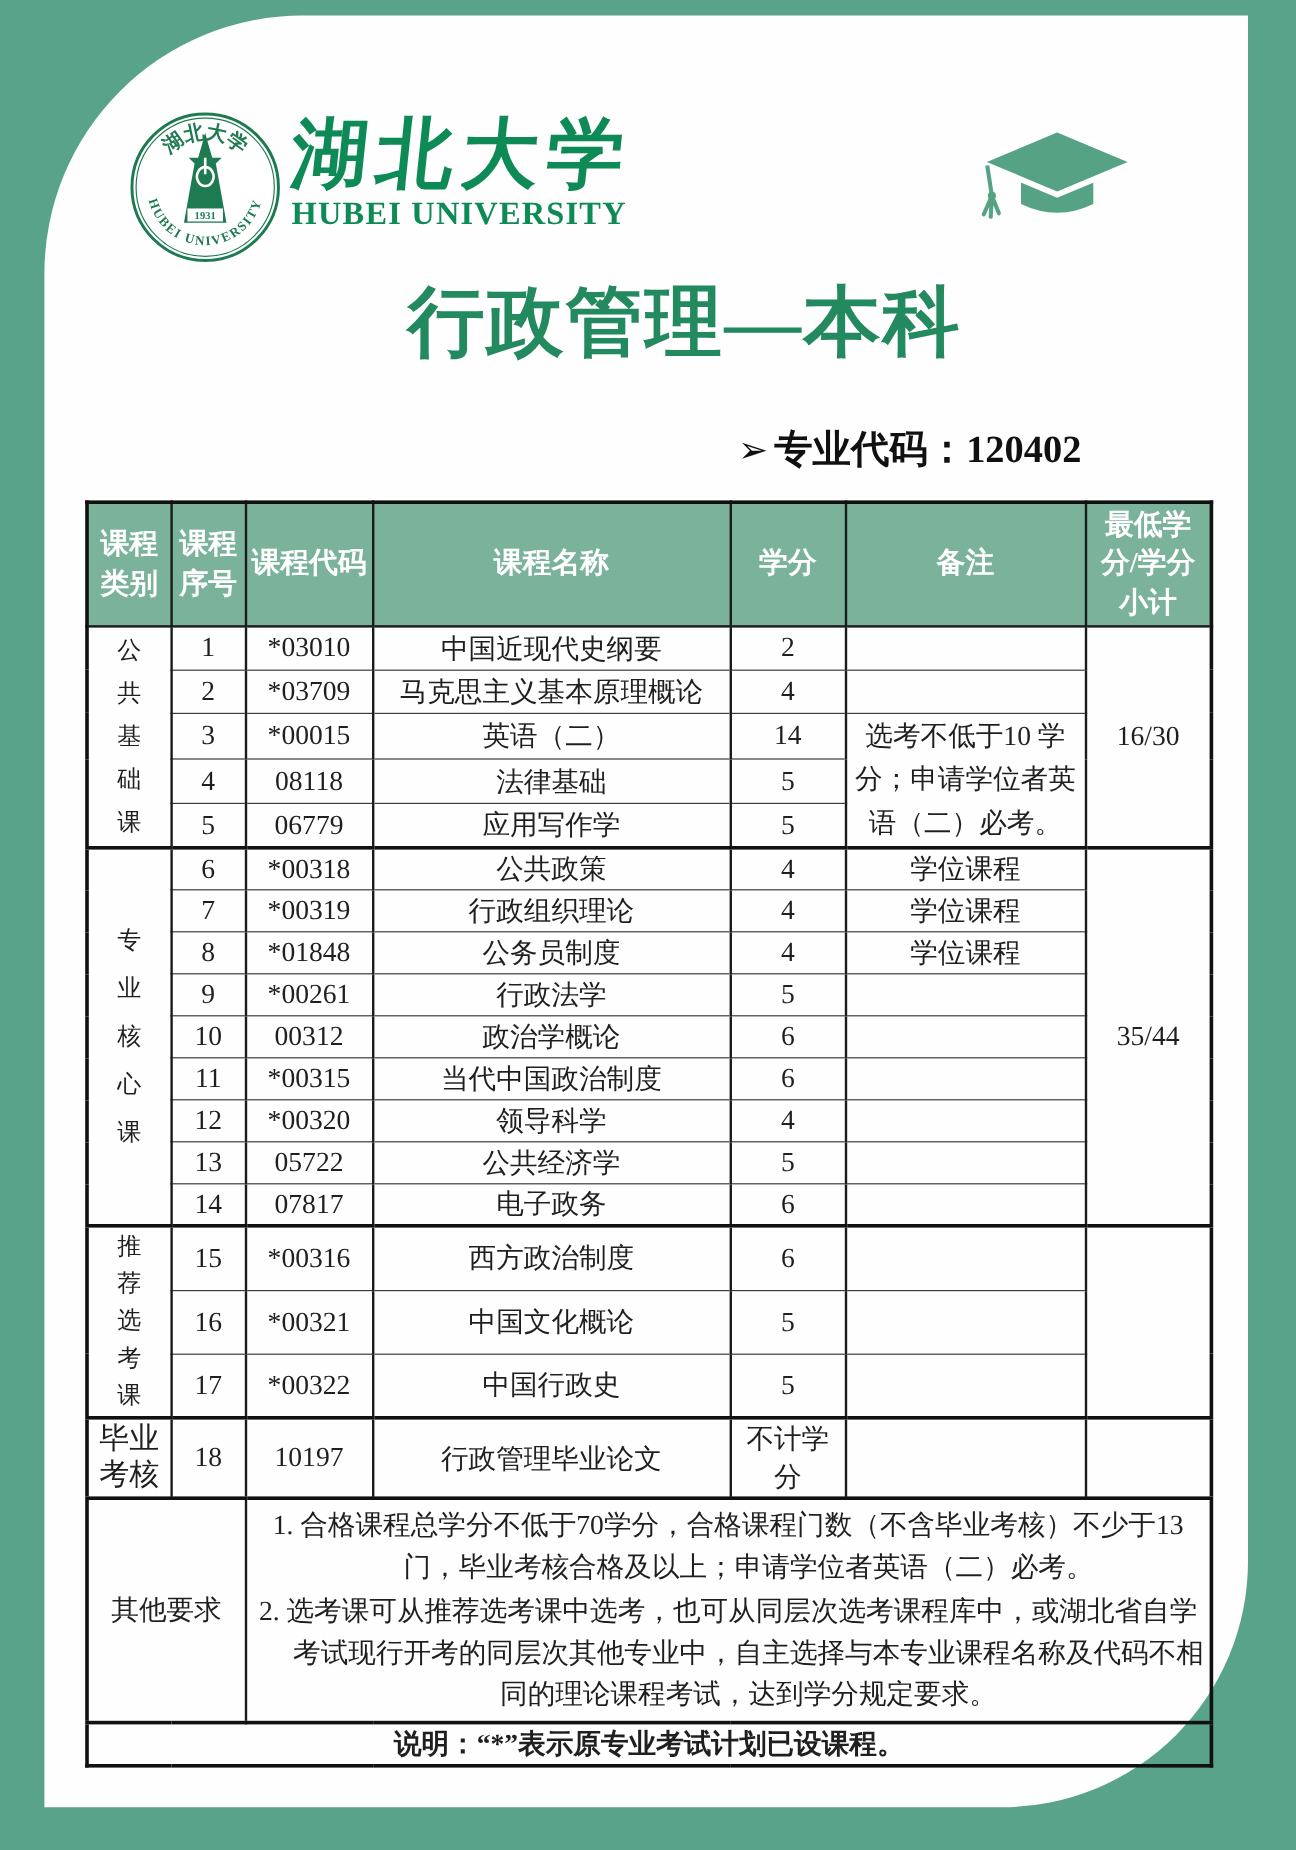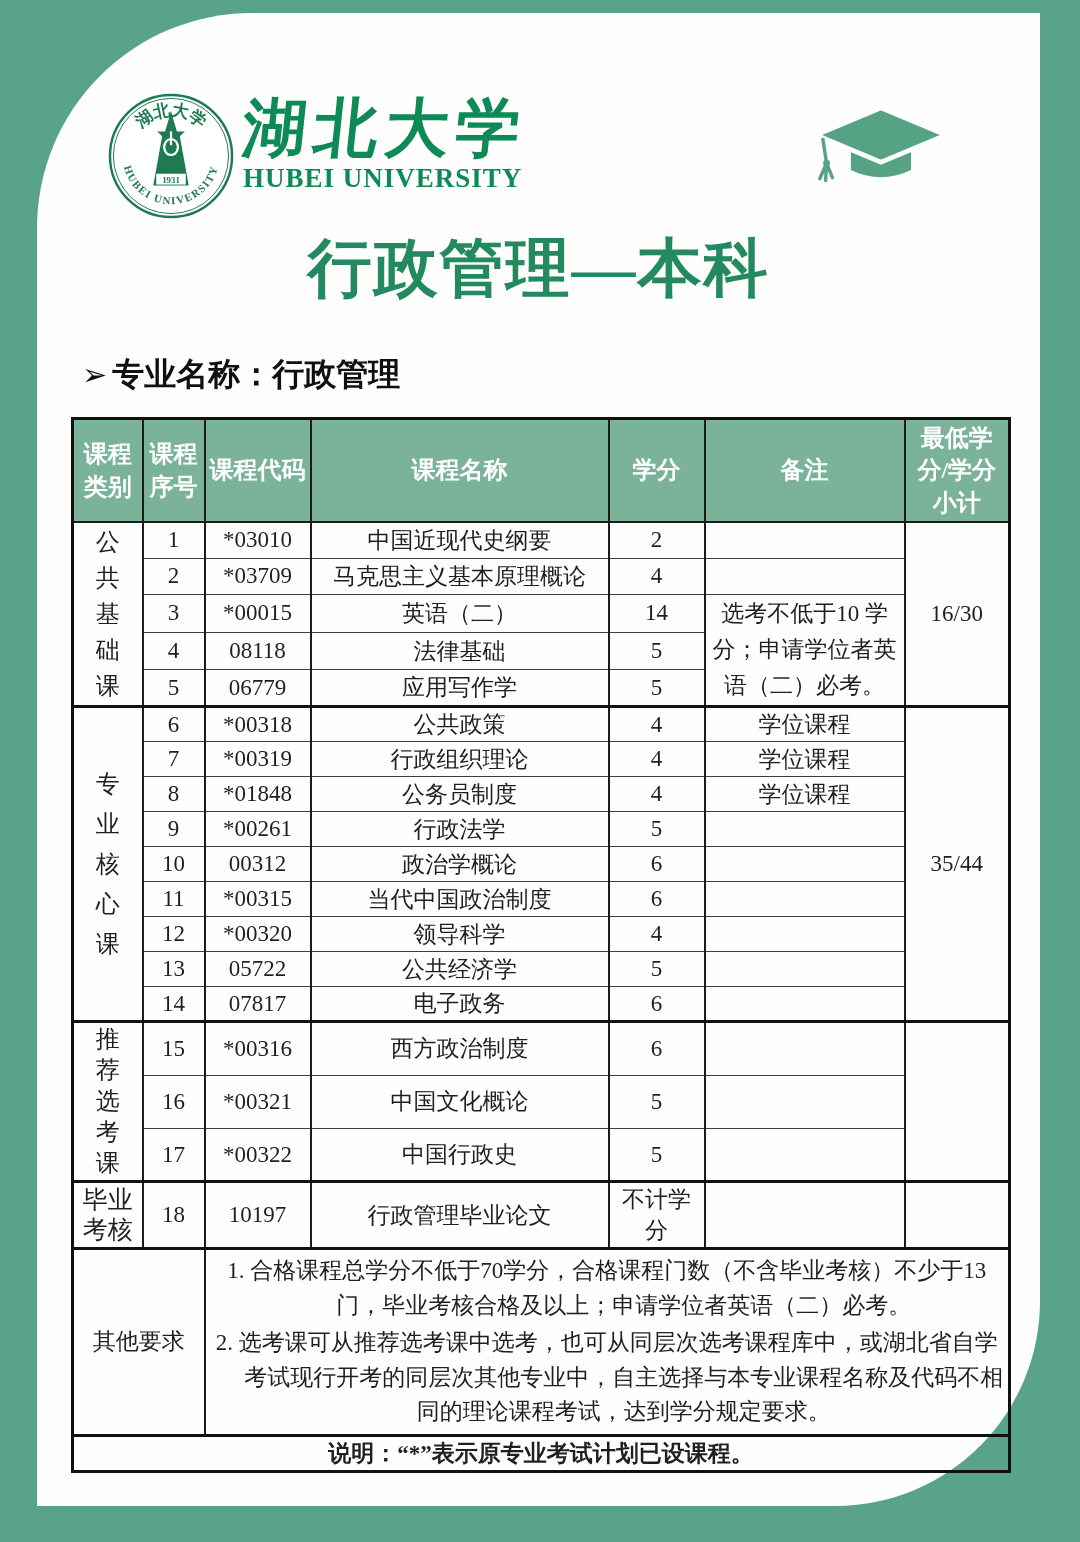--- a/index.html
+++ b/index.html
@@ -12,39 +12,39 @@
   .seal{position:absolute;left:70px;top:79px;width:128px;height:128px;}
   .sealcn{font-size:17px;font-weight:bold;fill:#1e7b51;}
   .sealen{font-size:11px;font-weight:bold;fill:#1e7b51;letter-spacing:1.5px;}
   .sealyear{font-size:9px;font-weight:bold;fill:#1e7b51;}
   .brand{position:absolute;left:206px;top:82px;}
   .brand-cn{font-size:64px;font-weight:bold;color:#0d8a55;letter-spacing:7px;transform:skewX(-6deg);line-height:1.05;}
   .brand-en{font-size:27px;font-weight:bold;color:#0d8a55;letter-spacing:1px;margin-top:1px;}
   .cap{position:absolute;left:775px;top:92px;width:136px;height:94px;}
 
   .title{position:absolute;left:0;top:212px;width:100%;text-align:center;
-         font-size:64px;font-weight:bold;color:#23895e;letter-spacing:2px;}
+         font-size:64px;font-weight:bold;color:#23895e;letter-spacing:2px;padding-left:32px;}
 
   .meta{position:absolute;top:340px;font-size:32px;font-weight:bold;color:#101010;white-space:nowrap;}
   .meta .bullet{font-size:30px;margin-right:5px;font-weight:normal;}
   .m-left{left:45px;}
   .m-right{left:578px;}
 
   
   table.plan{position:absolute;left:34px;top:404px;width:937px;border-collapse:collapse;
              table-layout:fixed;color:#1f1f1f;border:3px solid #111;}
   .plan th{background:#7ab29a;color:#fff;font-size:24px;font-weight:bold;line-height:1.35;
            border:2px solid #1b1b1b;padding:2px;}
   .plan td{border-left:2px solid #1b1b1b;border-right:2px solid #1b1b1b;
            border-top:1px solid #3c3c3c;border-bottom:1px solid #3c3c3c;
            font-size:23px;text-align:center;padding:1px 2px;vertical-align:middle;}
   .plan tr.gtop td{border-top:3px solid #111;}
   .rh70{height:70px;margin-top:32px;} .rh36{height:36px;} .rh35{height:35px;}
   .rh52{height:52px;} .rh65{height:65px;} .rh162{height:162px;} .rh35f{height:35px;}
-  .vt{width:1.2em;margin:0 auto;word-break:break-all;font-size:24px;}
+  .vt{width:1.2em;margin:0 auto;word-break:break-all;font-size:20px;}
   .s1{line-height:36px;} .s2{line-height:40px;} .s3{line-height:31px;}
   .vt2{width:2.5em;margin:0 auto;word-break:break-all;font-size:25px;line-height:30px;}
   .cname{text-align:left;padding-left:14px;}
   .remark{text-align:left;padding:2px 9px;line-height:1.55;font-size:22.5px;}
   .min{font-size:24px;}
   .other-label{font-size:24px;}
   .other-body{text-align:left;padding:6px 12px;font-size:23px;line-height:1.5;vertical-align:middle;}
   .oitem{padding-left:34px;text-indent:-34px;margin:3px 0;}
   .footnote{text-align:left;padding:3px 12px;font-size:23px;font-weight:bold;}
 </style>
@@ -80,22 +80,22 @@
     <svg class="cap" viewBox="0 0 140 95">
       <path d="M40,40 L102,40 L102,66 Q71,81 40,66 Z" fill="#55a284"></path>
       <polygon points="71,2 138,30 71,58 4,30" fill="#55a284" stroke="#ffffff" stroke-width="5"></polygon>
       <path d="M11,33 L15,59" stroke="#55a284" stroke-width="3.5" fill="none"></path>
       <circle cx="15" cy="59" r="3.5" fill="#55a284"></circle>
       <path d="M15,59 l-7,16 M15,59 l-1,18 M15,59 l6,15" stroke="#55a284" stroke-width="3.5" fill="none" stroke-linecap="round"></path>
     </svg>
 
     <div class="title">行政管理—本科</div>
 
-    <div class="meta m-left">
-      <span class="bullet">➢</span><span>专业名称：行政管理</span>
+    <div class="meta m-right">
+      <span class="bullet">➢</span><span>专业代码：120402</span>
     </div>
 
     <table class="plan">
       <colgroup>
         <col style="width:70px">
           <col style="width:62px">
           <col style="width:106px">
           <col style="width:298px">
         <col style="width:96px">
           <col style="width:200px">

